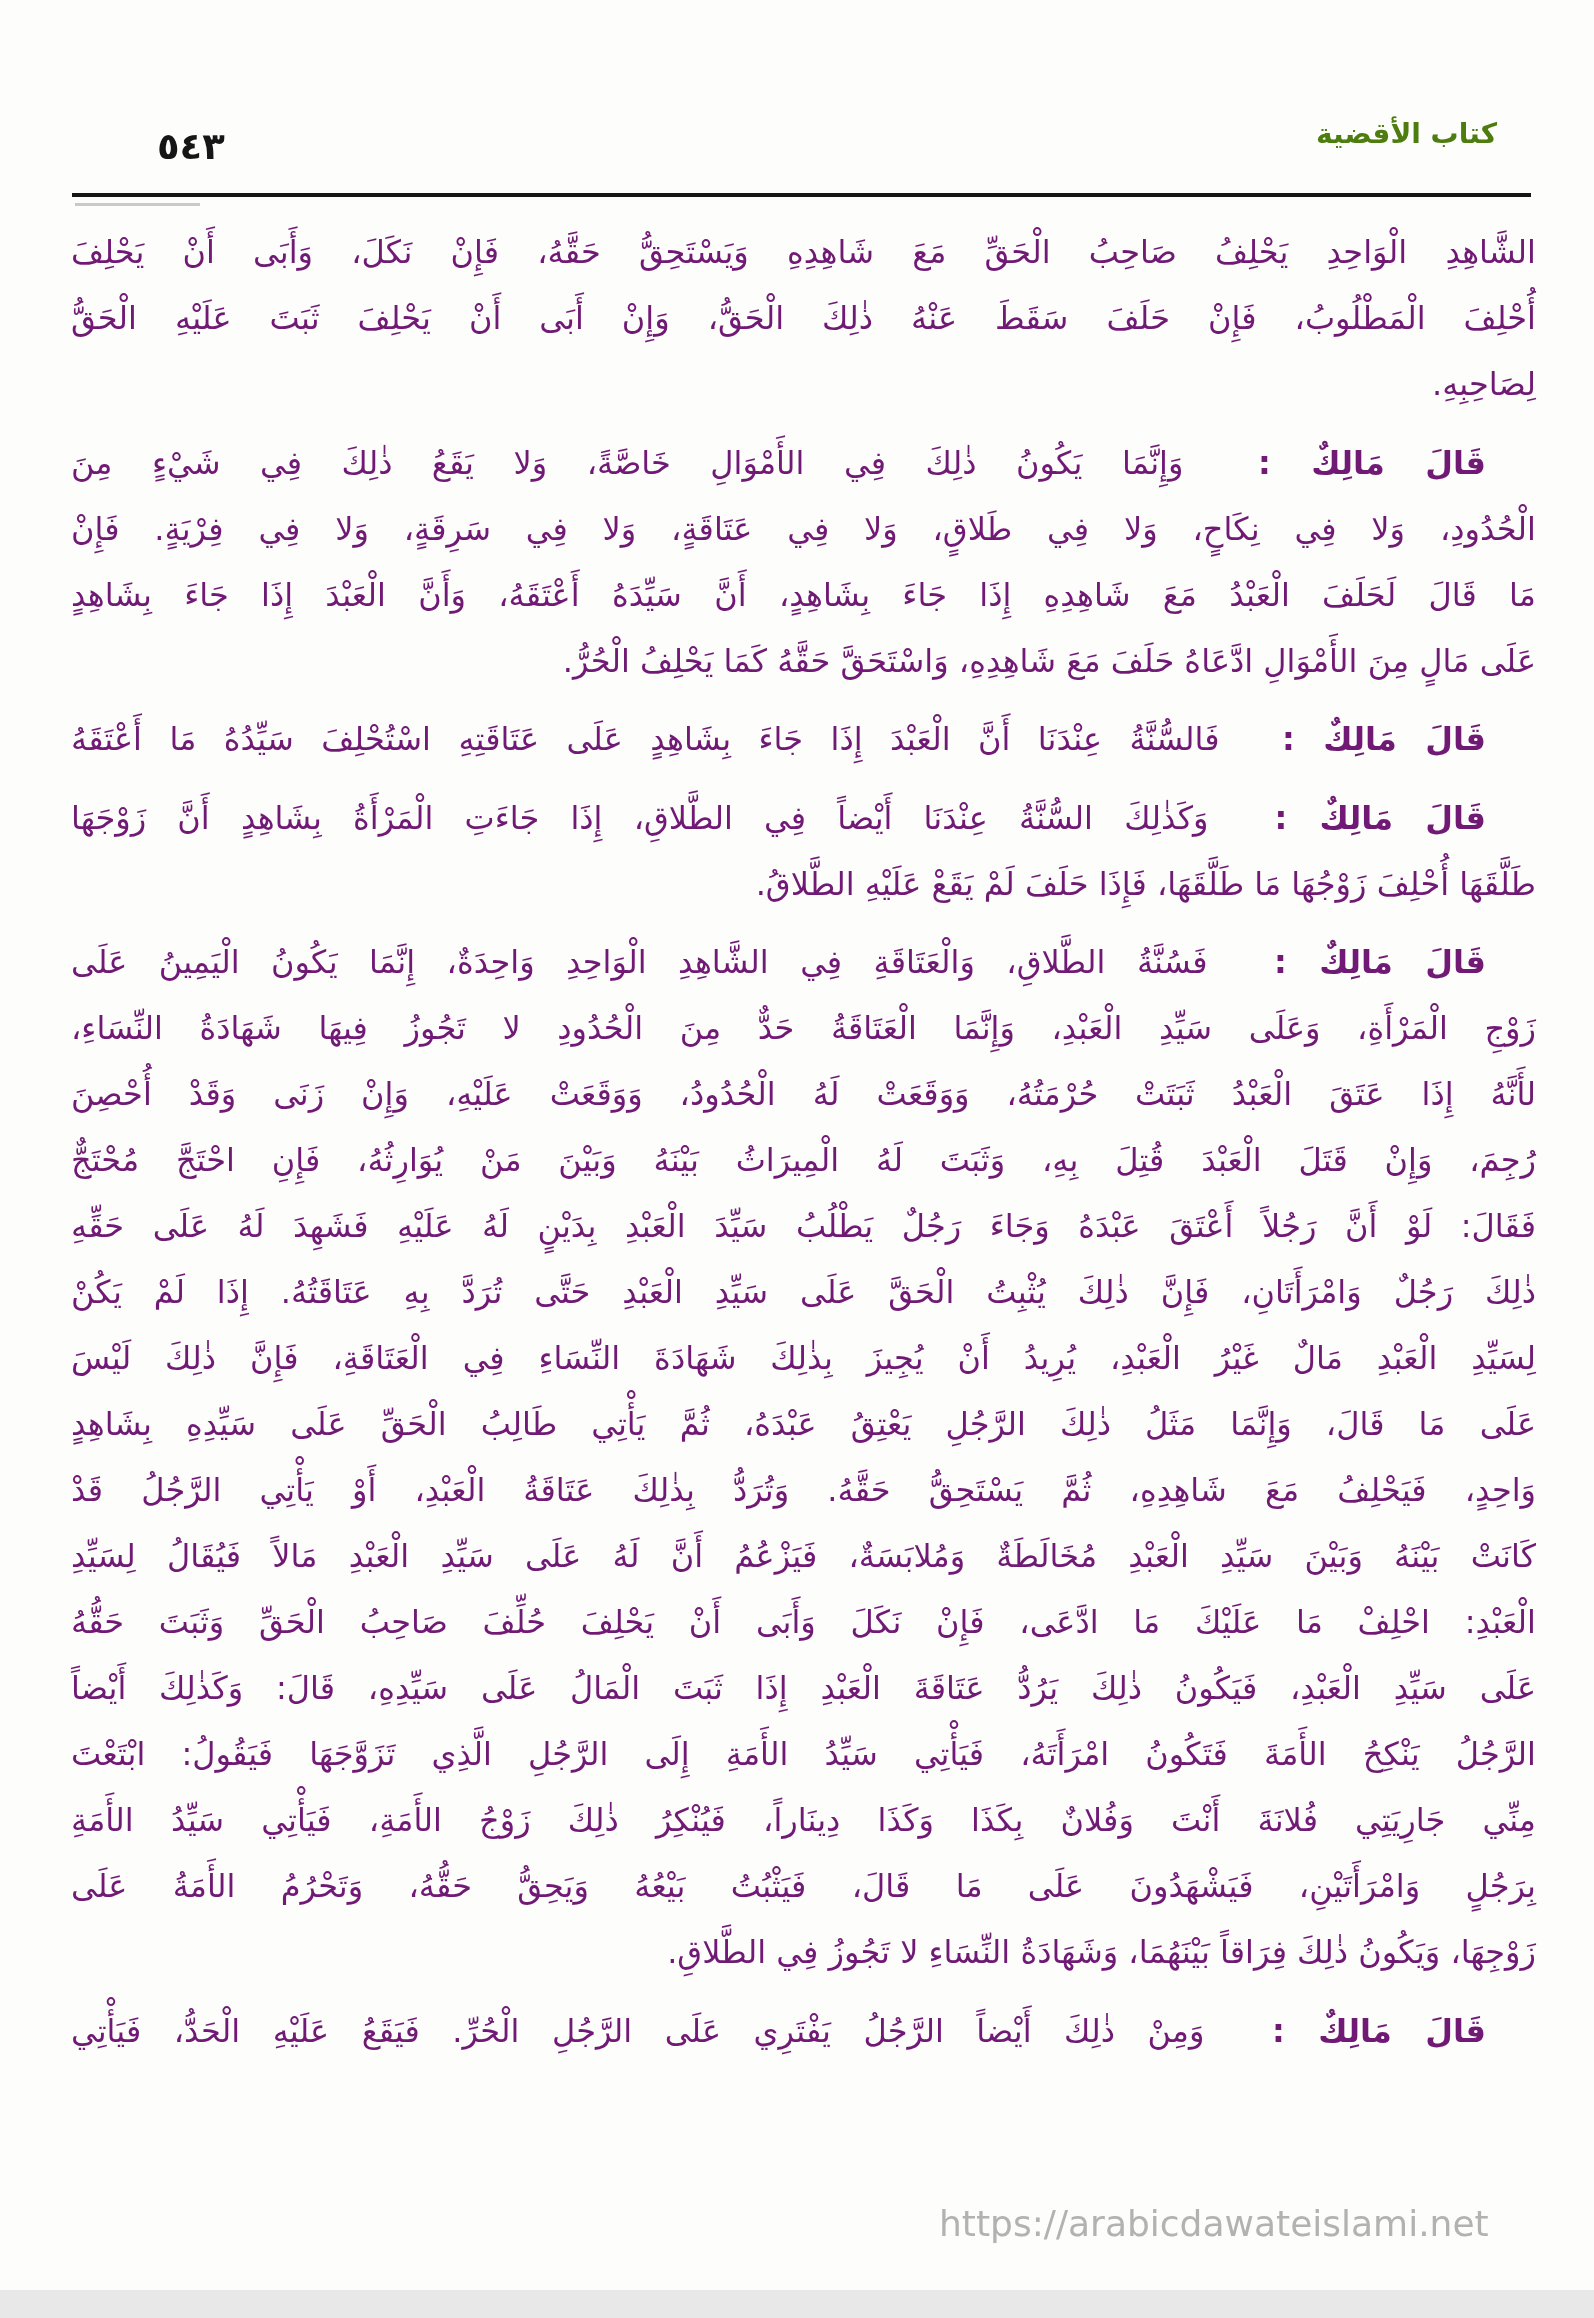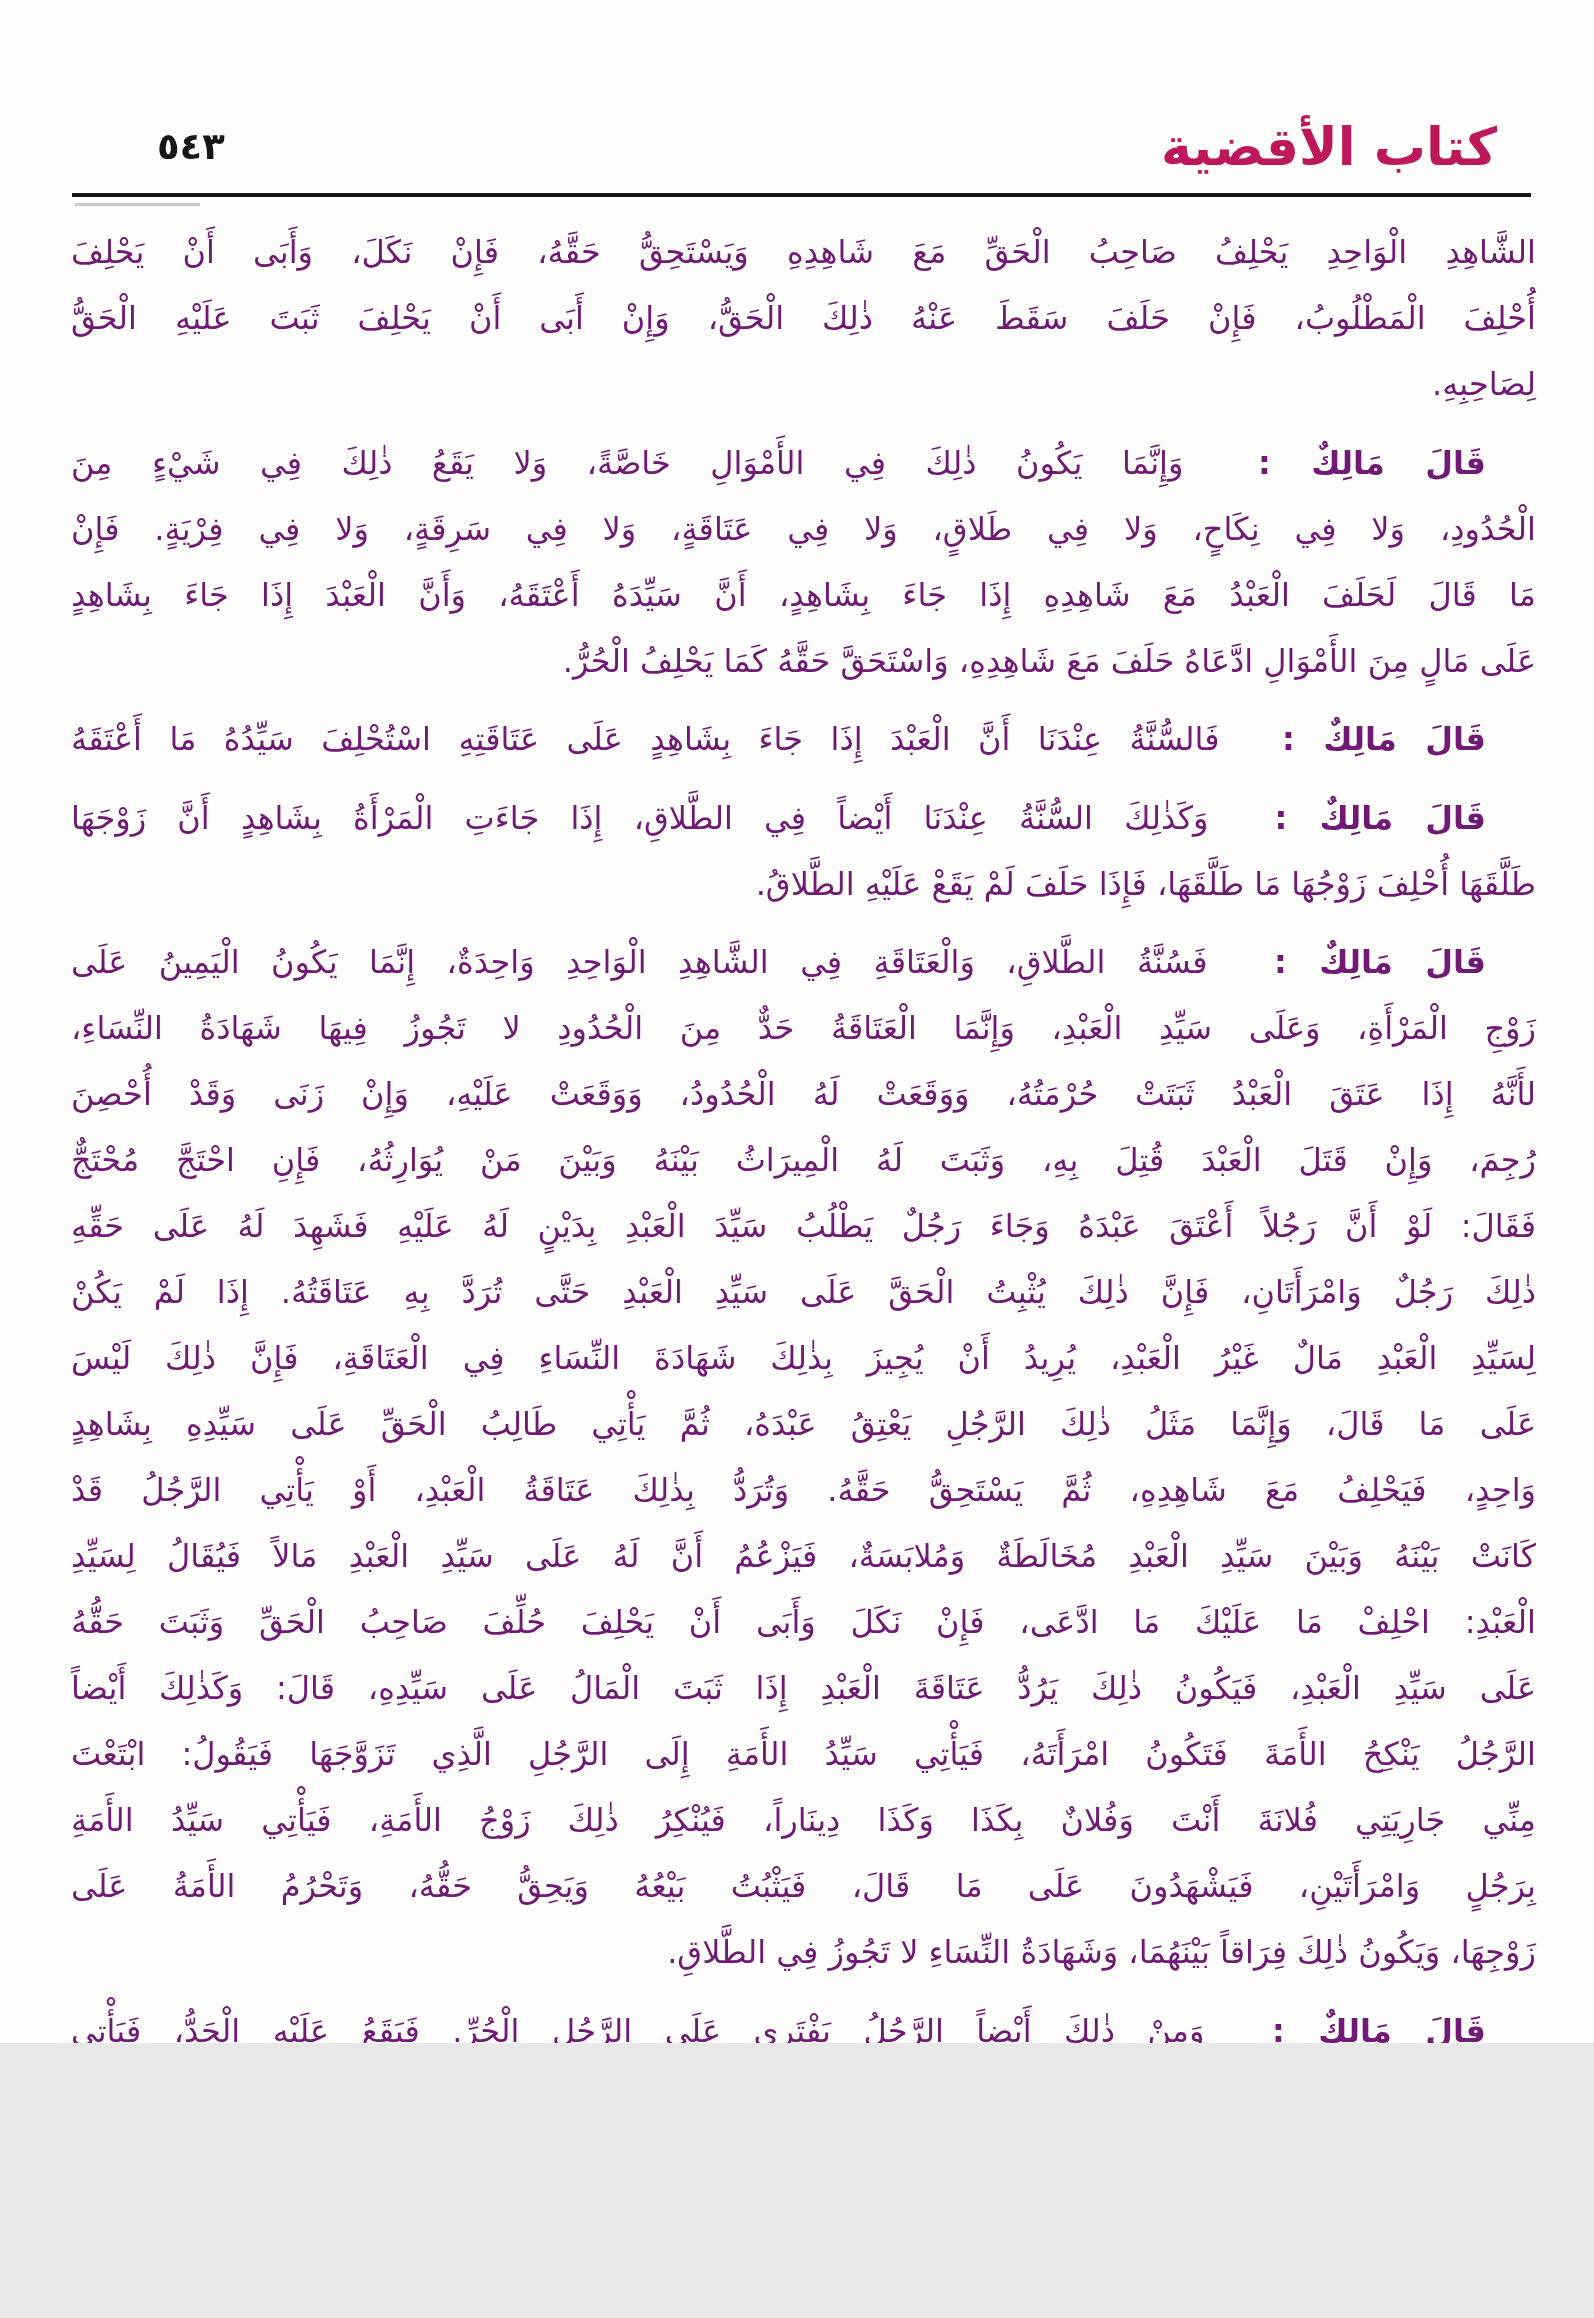--- a/index.html
+++ b/index.html
@@ -1,41 +1,41 @@
 <!DOCTYPE html>
 <html lang="ar" style="font-size:13.4px"><head>
 <meta charset="utf-8">
 <style>
   html, body { margin: 0; padding: 0; background: #e8e8e8; }
   .page {
     position: relative;
     width: 1595px;
-    height: 2043px;
+    height: 2290px;
     background: #fdfdfc;
     overflow: hidden;
     font-family: "DejaVu Sans", sans-serif;
     color: #111;
   }
   
   .page-num {
     position: absolute;
     left: 157px;
     top: 125px;
     font-size: 37px;
     font-weight: bold;
     letter-spacing: 3.3px;
     color: #161616;
   }
   .book-title {
     position: absolute;
     right: 98px;
     top: 117px;
-    font-size: 52px;
+    font-size: 28px;
     font-weight: bold;
-    color: #be185d;
+    color: #4d7c0f;
     direction: rtl;
   }
   .rule {
     position: absolute;
     left: 72px;
     top: 193px;
     width: 1459px;
     height: 4.2px;
     background: #161616;
   }

